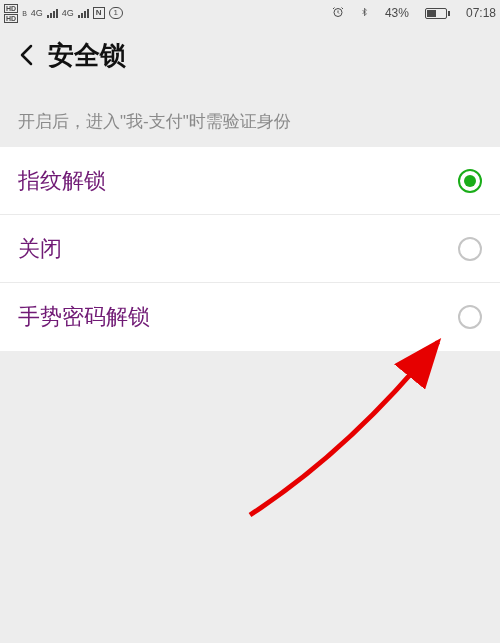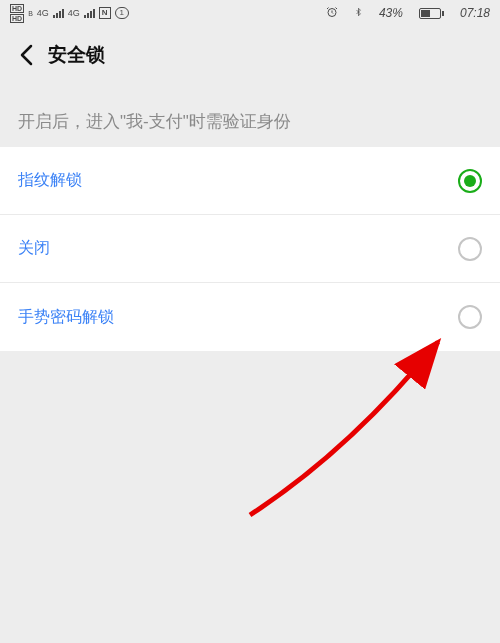--- a/index.html
+++ b/index.html
@@ -14,34 +14,33 @@
       background: #ededed;
       position: relative;
       overflow: hidden;
     }
     .status-bar {
       height: 26px;
       background: #ededed;
       display: flex;
       justify-content: space-between;
       align-items: center;
-      padding: 0 10px;
+      padding: 0 4px;
       font-size: 12px;
       color: #4a4a4a;
     }
     .status-left {
       display: flex;
       align-items: center;
       gap: 4px;
     }
     .status-right {
       display: flex;
       align-items: center;
       gap: 16px;
-      font-style: italic;
     }
     .hd-icons {
       display: flex;
       flex-direction: column;
       gap: 1px;
     }
     .hd-box {
       border: 1px solid #4a4a4a;
       font-size: 7px;
       line-height: 7px;
@@ -114,21 +113,21 @@
     }
     .back-btn {
       width: 28px;
       height: 28px;
       display: flex;
       align-items: center;
       justify-content: center;
       cursor: pointer;
     }
     .title {
-      font-size: 19px;
+      font-size: 26px;
       font-weight: 600;
       color: #111;
       margin-left: 8px;
     }
     .section-hint {
       padding: 26px 18px 14px 18px;
       font-size: 17px;
       color: #8a8a8a;
       background: #ededed;
     }
@@ -141,22 +140,22 @@
       justify-content: space-between;
       height: 68px;
       padding: 0 18px;
       border-bottom: 1px solid #eaeaea;
       cursor: pointer;
     }
     .list-item:last-child {
       border-bottom: none;
     }
     .item-label {
-      font-size: 16px;
-      color: #3b82f6;
+      font-size: 22px;
+      color: #701a75;
     }
     .radio {
       width: 24px;
       height: 24px;
       border-radius: 50%;
       border: 2px solid #c5c5c5;
       position: relative;
       flex-shrink: 0;
     }
     .radio.selected {

